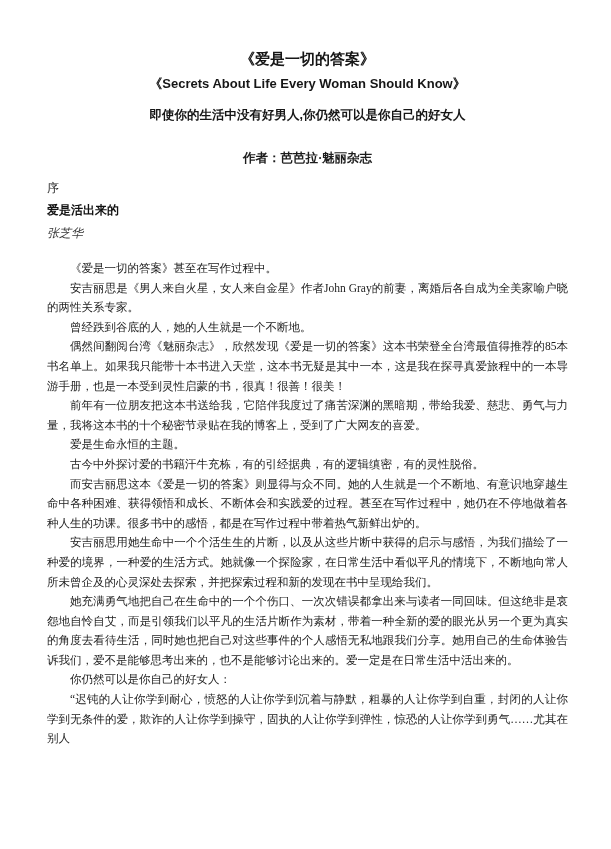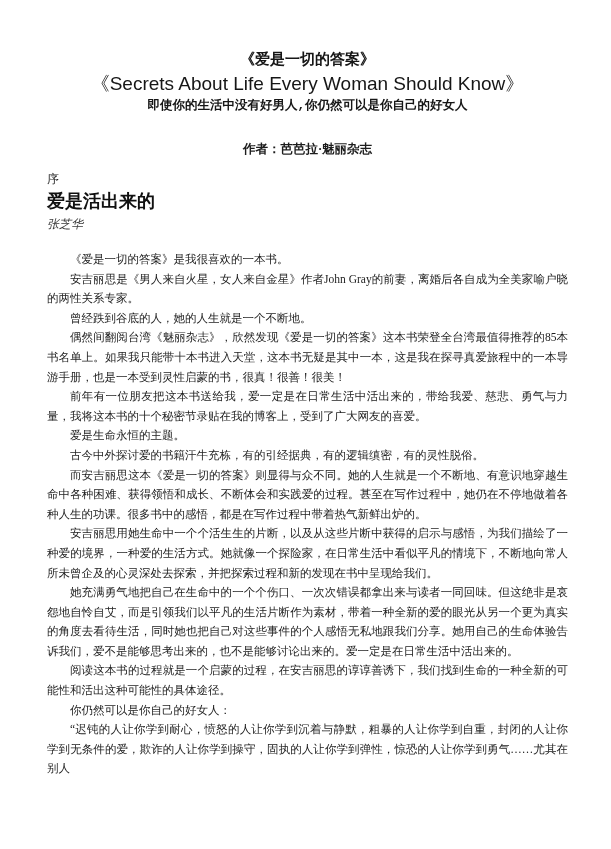--- a/index.html
+++ b/index.html
@@ -25,48 +25,47 @@
     text-align: center;
     font-family: "Liberation Sans", "DejaVu Sans", sans-serif;
     color: #161616;
   }
   .title-cn {
     font-size: 15px;
     font-weight: 700;
     line-height: 22px;
   }
   .title-en {
-    font-size: 19px;
-    font-weight: 400;
+    font-size: 13px;
+    font-weight: 700;
     line-height: 22px;
     margin-top: 3px;
   }
   .subtitle {
     font-size: 12.5px;
     font-weight: 600;
     line-height: 17px;
-    margin-top: 3px;
-    font-family: Liberation Mono, monospace;
+    margin-top: 12px;
   }
   .author-line {
     text-align: center;
     font-size: 12.5px;
     font-weight: 700;
     line-height: 16px;
     margin-top: 26px;
     color: #1d1d1d;
   }
   .section-label {
     font-size: 12px;
     line-height: 16px;
     margin-top: 14px;
   }
   .preface-title {
     font-family: "Liberation Sans", "DejaVu Sans", sans-serif;
-    font-size: 18px;
+    font-size: 12px;
     font-weight: 700;
     line-height: 17px;
     margin-top: 6px;
     color: #111111;
   }
   .preface-author {
     font-size: 12px;
     line-height: 16px;
     margin-top: 6px;
     color: #3a3a3a;
@@ -99,28 +98,27 @@
 
   <div class="author-line">作者：芭芭拉·魅丽杂志</div>
 
   <div class="section-label">序</div>
 
   <div class="preface-title">爱是活出来的</div>
 
   <div class="preface-author">张芝华</div>
 
   <div class="body-text">
-    <p>《爱是一切的答案》是我很喜欢的一本书。</p>
+    <p>《爱是一切的答案》甚至在写作过程中。</p>
     <p>安吉丽思是《男人来自火星，女人来自金星》作者John Gray的前妻，离婚后各自成为全美家喻户晓的两性关系专家。</p>
     <p>曾经跌到谷底的人，她的人生就是一个不断地。</p>
     <p>偶然间翻阅台湾《魅丽杂志》，欣然发现《爱是一切的答案》这本书荣登全台湾最值得推荐的85本书名单上。如果我只能带十本书进入天堂，这本书无疑是其中一本，这是我在探寻真爱旅程中的一本导游手册，也是一本受到灵性启蒙的书，很真！很善！很美！</p>
-    <p>前年有一位朋友把这本书送给我，爱一定是在日常生活中活出来的，带给我爱、慈悲、勇气与力量，我将这本书的十个秘密节录贴在我的博客上，受到了广大网友的喜爱。</p>
+    <p>前年有一位朋友把这本书送给我，它陪伴我度过了痛苦深渊的黑暗期，带给我爱、慈悲、勇气与力量，我将这本书的十个秘密节录贴在我的博客上，受到了广大网友的喜爱。</p>
     <p>爱是生命永恒的主题。</p>
     <p>古今中外探讨爱的书籍汗牛充栋，有的引经据典，有的逻辑缜密，有的灵性脱俗。</p>
     <p>而安吉丽思这本《爱是一切的答案》则显得与众不同。她的人生就是一个不断地、有意识地穿越生命中各种困难、获得领悟和成长、不断体会和实践爱的过程。甚至在写作过程中，她仍在不停地做着各种人生的功课。很多书中的感悟，都是在写作过程中带着热气新鲜出炉的。</p>
     <p>安吉丽思用她生命中一个个活生生的片断，以及从这些片断中获得的启示与感悟，为我们描绘了一种爱的境界，一种爱的生活方式。她就像一个探险家，在日常生活中看似平凡的情境下，不断地向常人所未曾企及的心灵深处去探索，并把探索过程和新的发现在书中呈现给我们。</p>
     <p>她充满勇气地把自己在生命中的一个个伤口、一次次错误都拿出来与读者一同回味。但这绝非是哀怨地自怜自艾，而是引领我们以平凡的生活片断作为素材，带着一种全新的爱的眼光从另一个更为真实的角度去看待生活，同时她也把自己对这些事件的个人感悟无私地跟我们分享。她用自己的生命体验告诉我们，爱不是能够思考出来的，也不是能够讨论出来的。爱一定是在日常生活中活出来的。</p>
-    <p>阅读这本书的过程就是一个启蒙的过程，在安吉丽思的谆谆善诱下，我们找到生命的一种全新的可能性和活出这种可能性的具体途径。</p>
     <p>你仍然可以是你自己的好女人：</p>
     <p>“迟钝的人让你学到耐心，愤怒的人让你学到沉着与静默，粗暴的人让你学到自重，封闭的人让你学到无条件的爱，欺诈的人让你学到操守，固执的人让你学到弹性，惊恐的人让你学到勇气……尤其在别人</p>
   </div>
 
 </div>
 
 </body></html>

